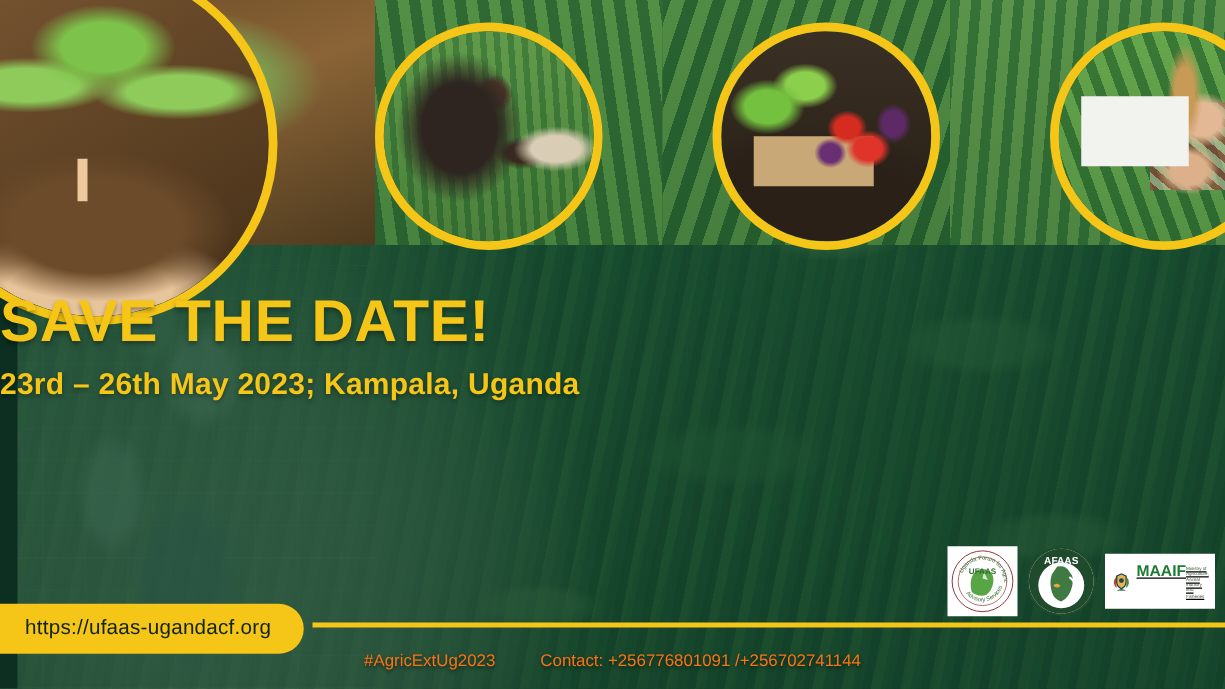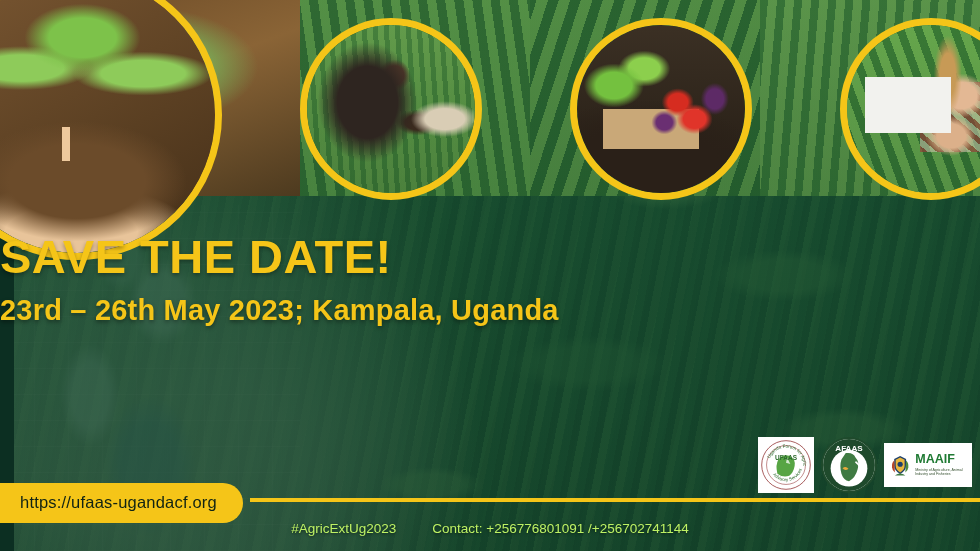--- a/index.html
+++ b/index.html
@@ -160,41 +160,41 @@
   .line1, .line2 {
     color:#ffffff; font-weight:bold; font-size:33px;
     line-height:1.28; letter-spacing:.2px;
     text-shadow:0 2px 4px rgba(0,0,0,.45);
     white-space:nowrap;
   }
   .line1 { margin-top:9px; }
   .ordinal { font-size:19px; vertical-align:super; line-height:0; }
   .when {
     margin-top:12px;
-    color:#F5C518; font-weight:bold; font-size:29px;
+    color:#F5C518; font-weight:bold; font-size:24px;
     letter-spacing:.2px;
     text-shadow:0 2px 4px rgba(0,0,0,.4);
   }
 
   
   .url-pill {
     position:absolute; left:-26px; top:483px; z-index:9;
     background:#F5C518; color:#102314;
     padding:10px 26px 11px 46px;
     border-radius:26px;
     font-size:16.5px; letter-spacing:.2px;
     white-space:nowrap;
   }
   .hrule {
     position:absolute; left:250px; right:0; top:498px; height:4px;
     background:#F5C518; z-index:7;
   }
   .meta {
     position:absolute; left:0; right:0; top:521px; z-index:9;
-    text-align:center; color:#bef264; font-size:13.5px;
+    text-align:center; color:#f97316; font-size:13.5px;
     text-shadow:0 1px 3px rgba(0,0,0,.55);
   }
   .meta .hashtag { margin-right:36px; }
 
   
   .logos {
     position:absolute; right:8px; top:437px; z-index:9;
     display:flex; align-items:center; gap:7px;
   }
   .logo-ufaas {
@@ -202,21 +202,21 @@
     display:flex; align-items:center; justify-content:center;
   }
   .logo-afaas {
     width:56px; height:56px; border-radius:50%;
     background:#1f4a2c; display:flex; align-items:center; justify-content:center;
   }
   .logo-maaif {
     width:88px; height:44px; background:#ffffff;
     display:flex; align-items:center; gap:4px; padding:4px 5px;
   }
-  .maaif-txt { display:flex; flex-direction:column; justify-content:center; }
+  .maaif-txt { display:flex; flex-direction:row; justify-content:center;text-decoration:underline; }
   .maaif-name { font-size:12.5px; font-weight:bold; color:#1f7a33; line-height:1; }
   .maaif-sub  { font-size:3.6px; color:#35502f; line-height:1.25; margin-top:2px; }
 </style>
 </head>
 <body>
 
 <div class="flyer">
 
   <div class="bg-photo"></div>
   <div class="bg-leaves"></div>

